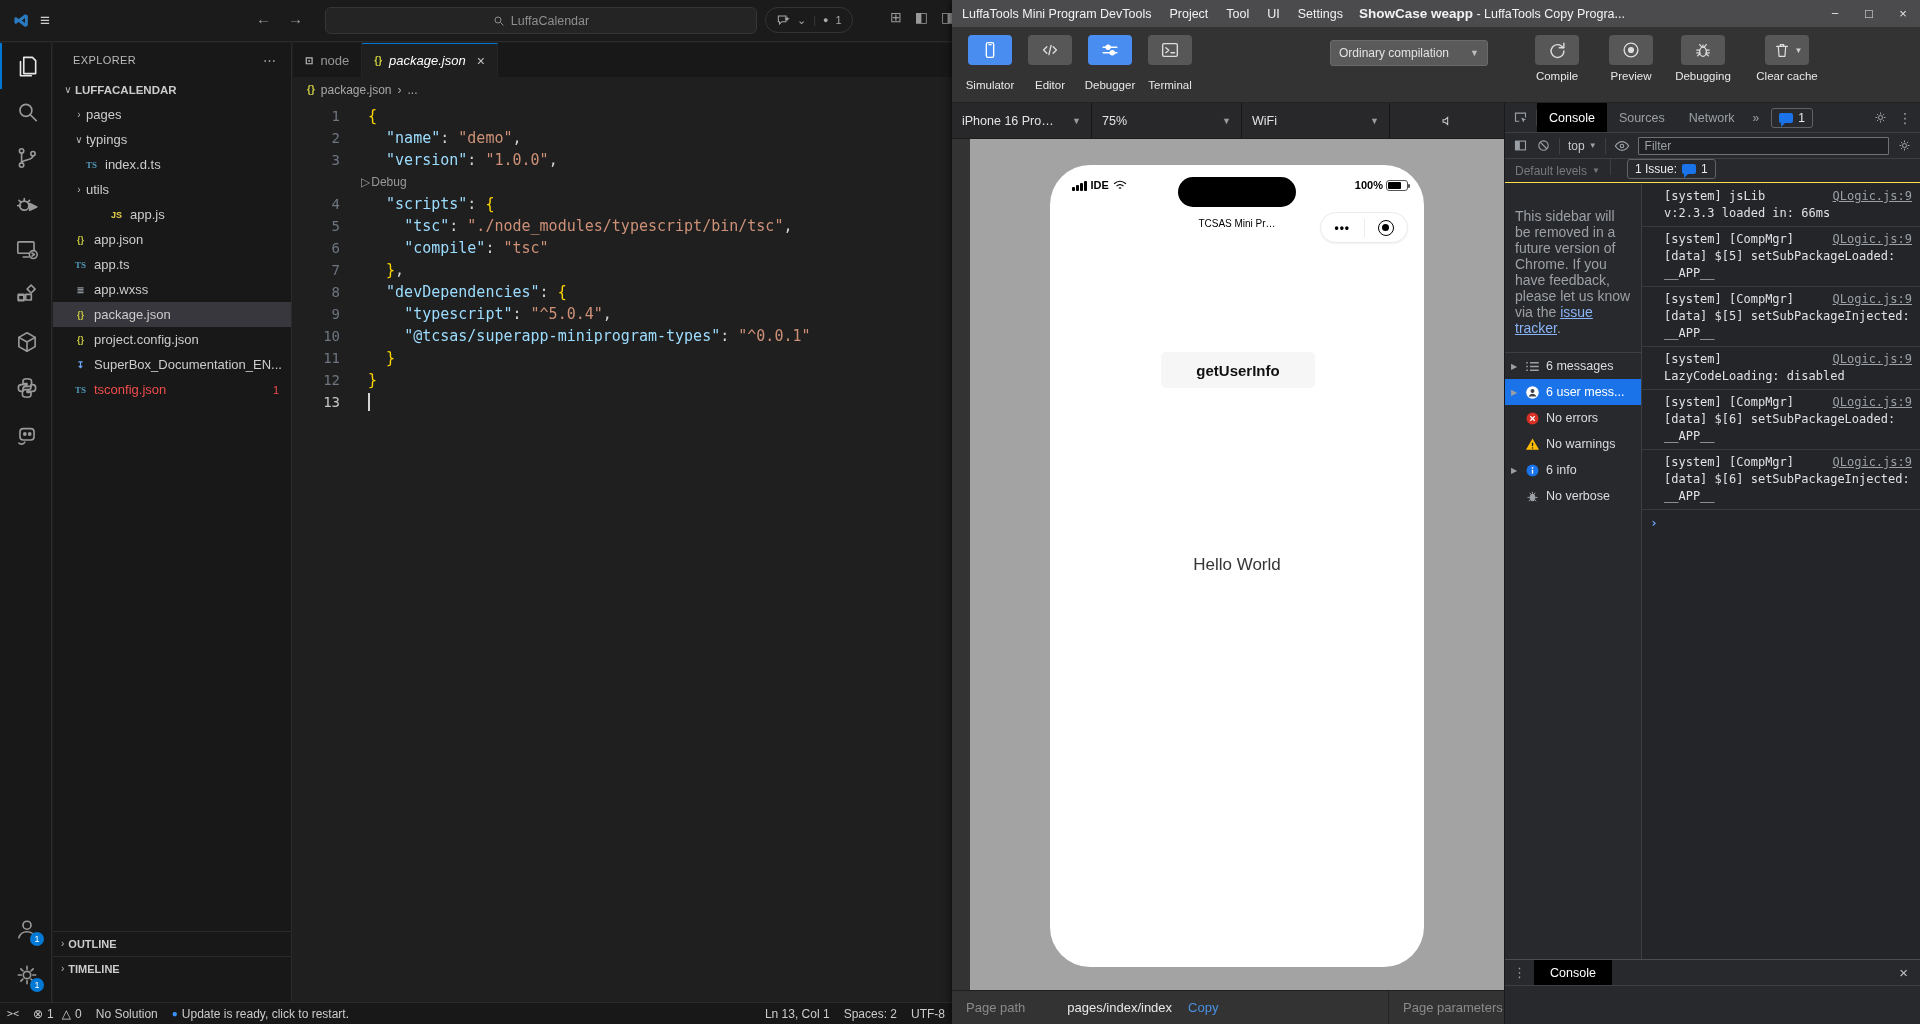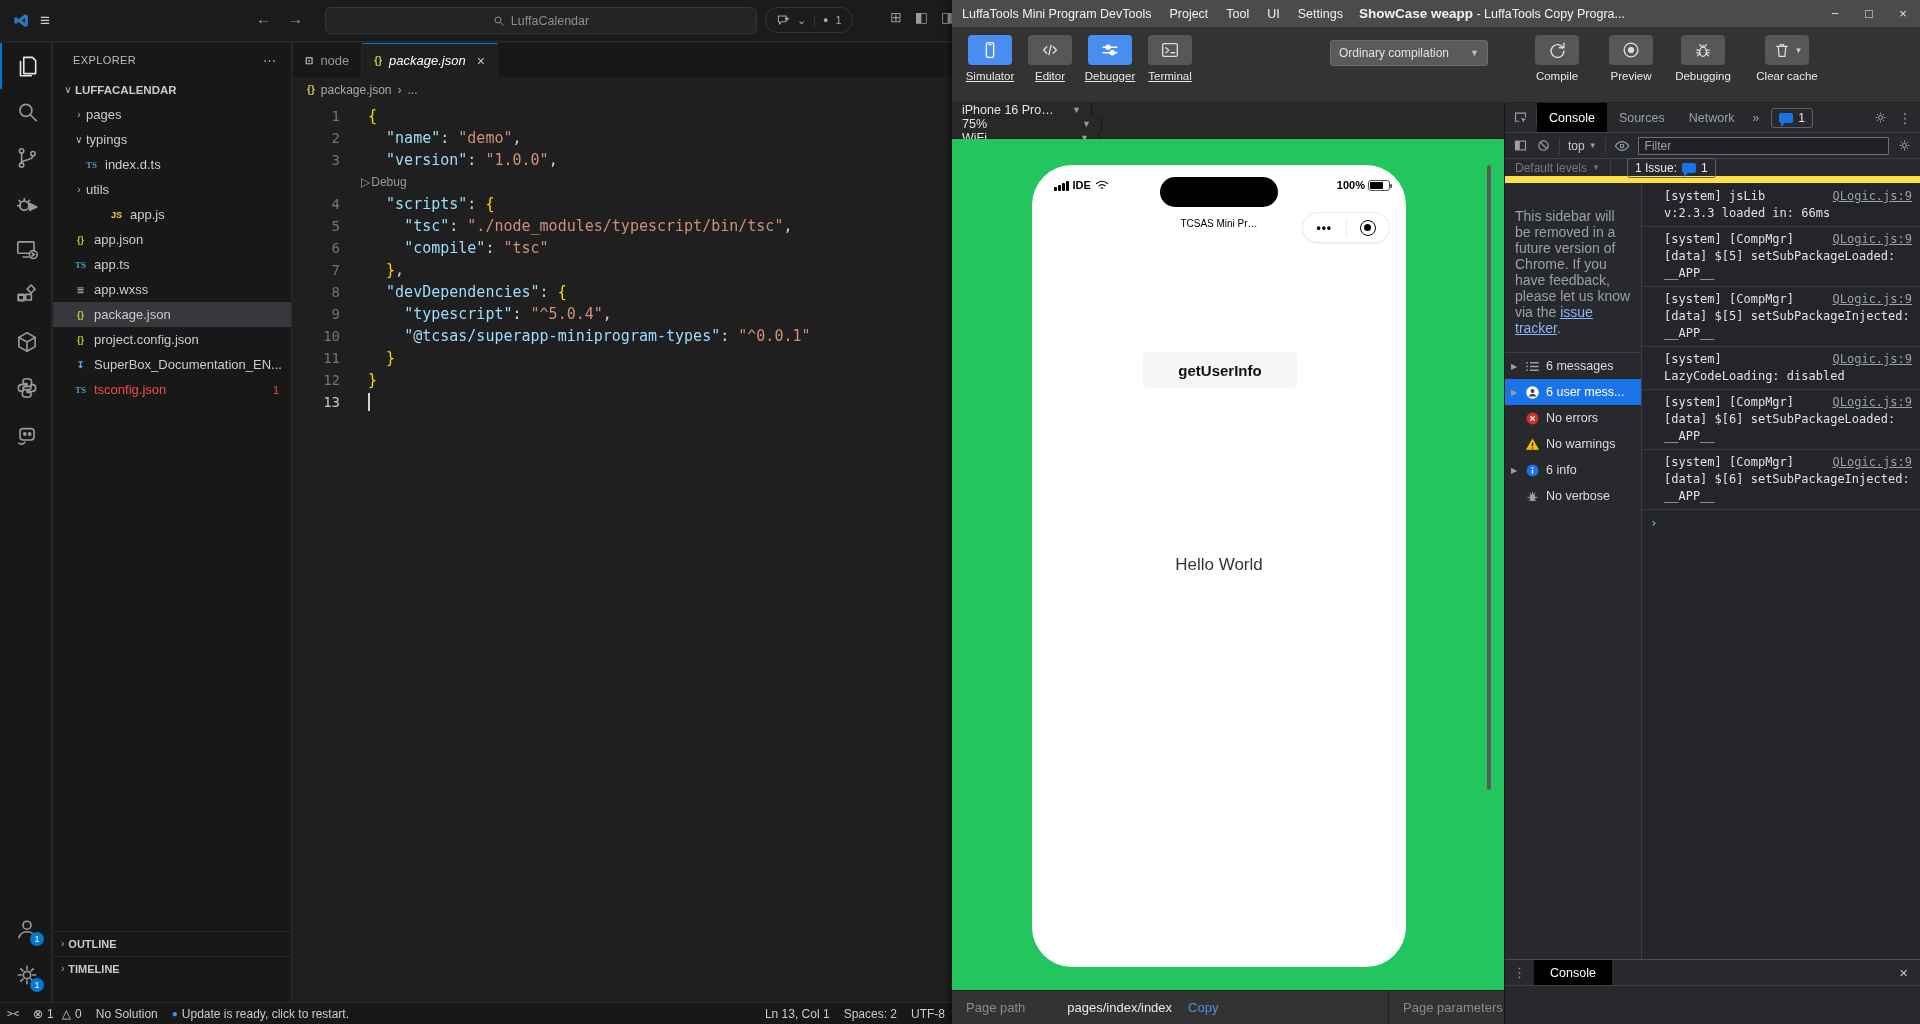--- a/index.html
+++ b/index.html
@@ -93,38 +93,38 @@
   #dt-titlebar .wtitle b { font-size:13.5px; }
   .dt-winctrls { margin-left:auto; display:flex; gap:0; }
   .dt-winctrls span { width:34px; text-align:center; font-size:13px; color:#e3e3e3; }
 
   #dt-toolbar { position:absolute; left:0; top:27px; width:100%; height:76px; background:#333333;
      border-bottom:1px solid #222; }
   .mode-btn { position:absolute; top:8px; width:56px; text-align:center; }
   .mode-btn .tile { width:44px; height:30px; margin:0 auto; border-radius:4px; background:#575757;
      display:flex; align-items:center; justify-content:center; }
   .mode-btn.on .tile { background:#4a8df0; }
-  .mode-btn .mlabel { margin-top:5px; font-size:11.5px; color:#e8e8e8;text-decoration:underline; }
+  .mode-btn .mlabel { margin-top:14px; font-size:11.5px; color:#e8e8e8; }
   #compile-select { position:absolute; left:378px; top:13px; width:158px; height:26px; background:#5a5a5a;
      border:1px solid #6a6a6a; border-radius:3px; color:#e3e3e3; font-size:12px; display:flex; align-items:center;
      padding:0 8px; }
   #compile-select .arr { margin-left:auto; font-size:9px; color:#bdbdbd; }
   .act-btn { position:absolute; top:8px; width:70px; text-align:center; }
   .act-btn .tile { width:44px; height:30px; margin:0 auto; border-radius:4px; background:#575757;
      display:flex; align-items:center; justify-content:center; gap:3px; }
   .act-btn .mlabel { margin-top:5px; font-size:11.5px; color:#e8e8e8; white-space:nowrap; }
   .tile .darr { font-size:8px; color:#cfcfcf; }
 
   #dt-devicebar { position:absolute; left:0; top:103px; width:552px; height:36px; background:#28282a;
-     border-bottom:1px solid #1c1c1c; display:flex; color:#e3e3e3; font-size:12.5px;flex-direction:column; }
+     border-bottom:1px solid #1c1c1c; display:flex; color:#e3e3e3; font-size:12.5px; }
   .dev-seg { border-right:1px solid #151515; display:flex; align-items:center; padding:0 10px; }
   .dev-seg .arr { margin-left:auto; font-size:9px; color:#9c9c9c; }
   #seg-device { width:140px; } #seg-zoom { width:150px; } #seg-net { width:148px; } #seg-sound { width:114px; justify-content:center; border-right:none;}
 
-  #dt-sim { position:absolute; left:0; top:139px; width:552px; height:851px; background:#22c55e; }
+  #dt-sim { position:absolute; left:18px; top:139px; width:552px; height:851px; background:#a3a3a3; }
   #sim-scrollbar { position:absolute; left:535px; top:26px; width:4px; height:625px; background:#5a5a5c; border-radius:2px; }
   #phone { position:absolute; left:80px; top:26px; width:374px; height:802px; background:#ffffff; border-radius:40px; }
   #p-status { position:absolute; left:0; top:10px; width:100%; height:26px; }
   #p-carrier { position:absolute; left:22px; top:4px; display:flex; align-items:flex-end; gap:4px;
      font-size:11px; color:#000; font-weight:bold; }
   .sigbars { display:flex; align-items:flex-end; gap:1.5px; }
   .sigbars i { width:2.5px; background:#000; border-radius:1px; display:block; }
   #island { position:absolute; left:128px; top:2px; width:118px; height:30px; background:#000; border-radius:16px; }
   #p-batt { position:absolute; right:16px; top:4px; display:flex; align-items:center; gap:3px;
      font-size:11px; color:#000; font-weight:bold; }
@@ -166,22 +166,22 @@
   .chatic { position:relative; width:14px; height:10px; background:#1a73e8; border-radius:2px; }
   .chatic:after { content:""; position:absolute; left:2px; bottom:-4px; border:3px solid transparent; border-top-color:#1a73e8; border-left-color:#1a73e8; }
   #pn-tabs .right { margin-left:auto; display:flex; align-items:center; gap:10px; padding-right:8px; }
 
   #pn-filterrow { height:26px; display:flex; align-items:center; gap:8px; padding:0 8px;
      border-bottom:1px solid #3c4043; color:#c5c8cc; }
   #pn-context { font-size:12px; display:flex; align-items:center; gap:4px; }
   #pn-filter { flex:1; height:18px; background:#202124; border:1px solid #707070; color:#9aa0a6;
      font-size:12px; padding:0 6px; border-radius:1px; }
   #pn-filter::placeholder { color:#9aa0a6; }
-  #pn-levelsrow { height:24px; display:flex; align-items:center; gap:10px; padding:0 10px;
-     border-bottom:7px solid #fde047; }
+  #pn-levelsrow { height:24px; display:flex; gap:10px; padding:0 10px;
+     border-bottom:1px solid #fde047; }
   #pn-levels { color:#77797d; font-size:12px; display:flex; gap:5px; align-items:center; }
 
   #pn-content { position:absolute; left:0; top:81px; right:0; bottom:65px; display:flex; }
   #pn-sidebar { width:137px; border-right:1px solid #3c4043; background:#28292c; flex:none; overflow:hidden; }
   #sb-notice { padding:24px 10px 16px 10px; font-size:14px; line-height:16px; color:#9aa0a6;
      border-bottom:1px solid #3c4043; }
   #sb-notice a { color:#8ab4f8; text-decoration:underline; }
   .sb-item { height:26px; display:flex; align-items:center; gap:6px; padding:0 4px; color:#dadce0; font-size:12.5px; white-space:nowrap; }
   .sb-item .tri { width:10px; font-size:8px; color:#9aa0a6; text-align:center; flex:none;}
   .sb-item.sel { background:#1a73e8; color:#ffffff; }

